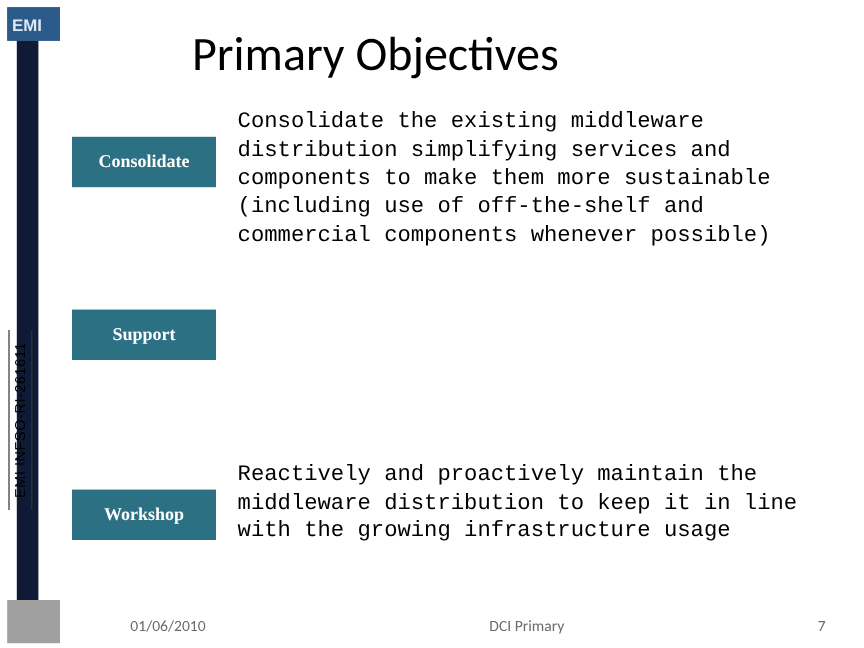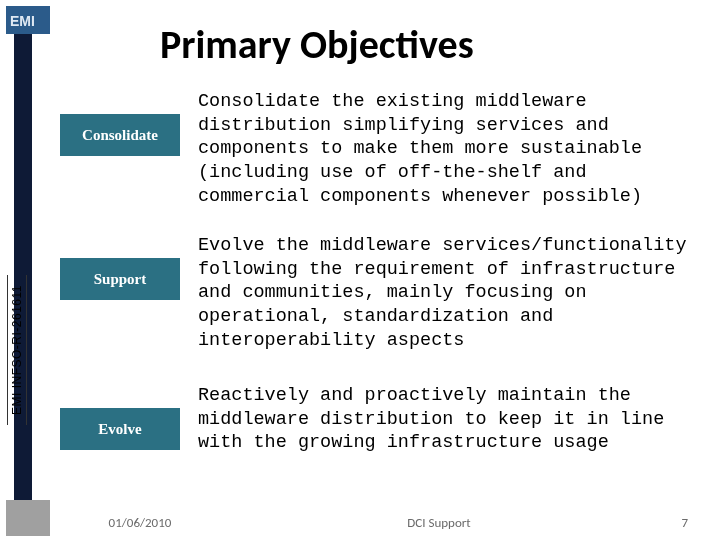--- a/index.html
+++ b/index.html
@@ -4,21 +4,21 @@
 <style>
   * { margin: 0; padding: 0; box-sizing: border-box; }
   html, body { width: 720px; height: 540px; font-family: Calibri, Arial, sans-serif; background: #fff; overflow: hidden; }
   .slide { position: relative; width: 708px; height: 540px; }
   .left-col { position: absolute; left: 0; top: 0; width: 52px; height: 540px; }
   .logo-top { position: absolute; left: 6px; top: 6px; width: 44px; height: 28px; background: #2b5b8a; }
   .logo-top svg { width: 100%; height: 100%; }
   .dark-strip { position: absolute; left: 14px; top: 34px; width: 18px; height: 470px; background: #0e1a36; }
   .logo-bottom { position: absolute; left: 6px; top: 500px; width: 44px; height: 36px; background: #a0a0a0; }
   .sideways { position: absolute; left: -58px; top: 340px; width: 150px; transform: rotate(-90deg); transform-origin: center; font-family: Arial, sans-serif; font-size: 12px; color: #000; letter-spacing: 0.5px; text-align: center; border-top: 1px solid #333; border-bottom: 1px solid #333; padding: 2px 0; }
-  .title { position: absolute; left: 160px; top: 20px; font-size: 40px; color: #000; font-weight: 700; }
+  .title { position: absolute; left: 160px; top: 20px; font-size: 40px; color: #000; font-weight: 400; }
   .row { position: absolute; left: 60px; right: 20px; display: flex; align-items: flex-start; gap: 18px; }
   .row1 { top: 90px; }
   .row2 { top: 234px; }
   .row3 { top: 384px; }
   .badge { width: 120px; height: 42px; background: #2b7083; color: #fff; font-weight: bold; font-size: 15px; display: flex; align-items: center; justify-content: center; margin-top: 24px; flex-shrink: 0; font-family: Liberation Serif, serif; }
   .desc { flex: 1; font-size: 18.5px; line-height: 1.28; color: #000; font-family: Liberation Mono, monospace; }
   .footer { position: absolute; bottom: 10px; left: 60px; right: 20px; display: flex; align-items: flex-end; font-size: 13px; color: #6b6b6b; }
   .footer .date { width: 160px; text-align: center; }
   .footer .mid { flex: 1; text-align: center; }
   .footer .num { width: 30px; text-align: right; }
@@ -43,27 +43,26 @@
 
   <div class="title">Primary Objectives</div>
 
   <div class="row row1">
     <div class="badge">Consolidate</div>
     <div class="desc">Consolidate the existing middleware distribution simplifying services and components to make them more sustainable (including use of off-the-shelf and commercial components whenever possible)</div>
   </div>
 
   <div class="row row2">
     <div class="badge">Support</div>
-    <div class="desc">Evolve the middleware services/functionality following the requirement of infrastructure and communities, mainly focusing on operational, standardization and interoperability aspects</div>
   </div>
 
   <div class="row row3">
-    <div class="badge">Evolve</div>
+    <div class="badge">Workshop</div>
     <div class="desc">Reactively and proactively maintain the middleware distribution to keep it in line with the growing infrastructure usage</div>
   </div>
 
   <div class="footer">
     <div class="date">01/06/2010</div>
-    <div class="mid">DCI Support</div>
+    <div class="mid">DCI Primary</div>
     <div class="num">7</div>
   </div>
 
 </div>
 
 </body></html>

